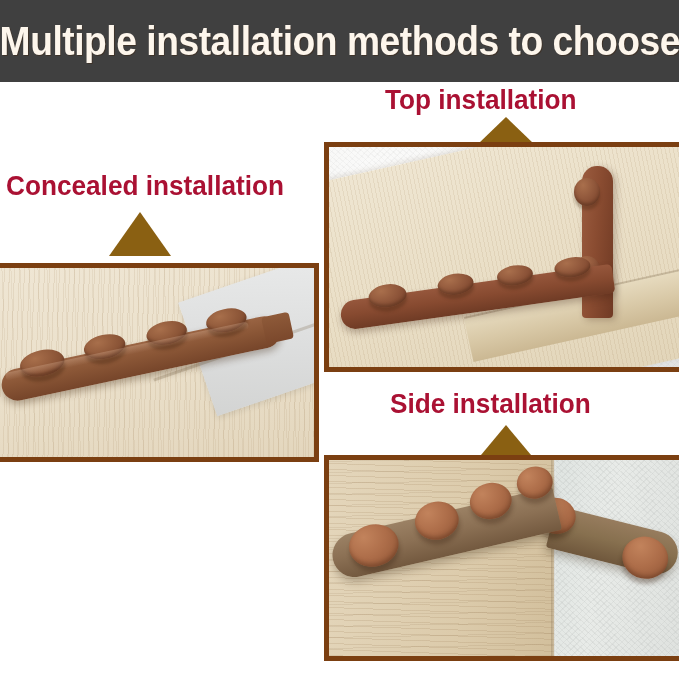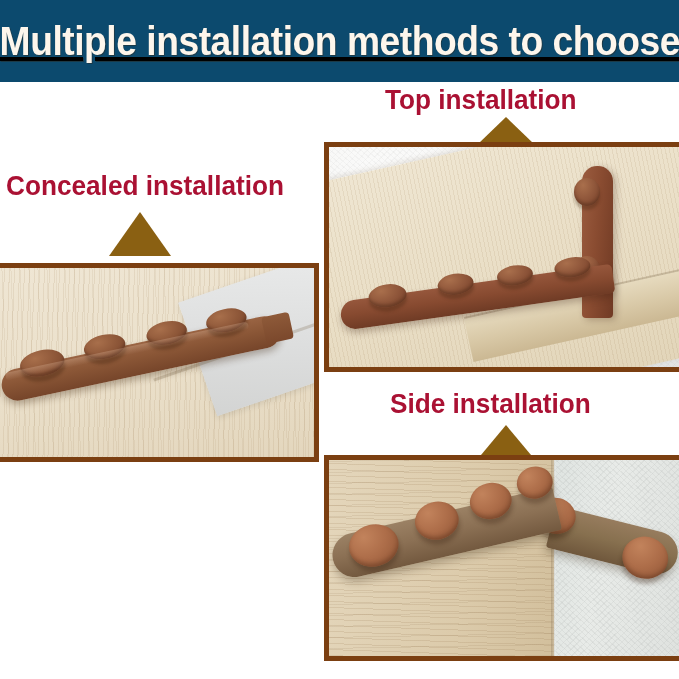--- a/index.html
+++ b/index.html
@@ -8,22 +8,22 @@
     background:#ffffff;
     font-family:"Liberation Sans", sans-serif;
     overflow:hidden;
     position:relative;
   }
   .stage{position:relative;width:679px;height:679px;overflow:hidden;background:#fff;}
 
   
   .banner{
     position:absolute;left:0;top:0;width:679px;height:82px;
-    background:#0c4a6e;
-    display:flex;align-items:center;justify-content:center;text-decoration:underline;
+    background:#404040;
+    display:flex;align-items:center;justify-content:center;
   }
   .banner-title{
     color:#fdf6ec;
     font-family:"Liberation Sans", sans-serif;
     font-weight:bold;
     font-size:40px;
     line-height:44px;
     letter-spacing:-0.5px;
     transform:scaleX(0.93);
     transform-origin:center;

